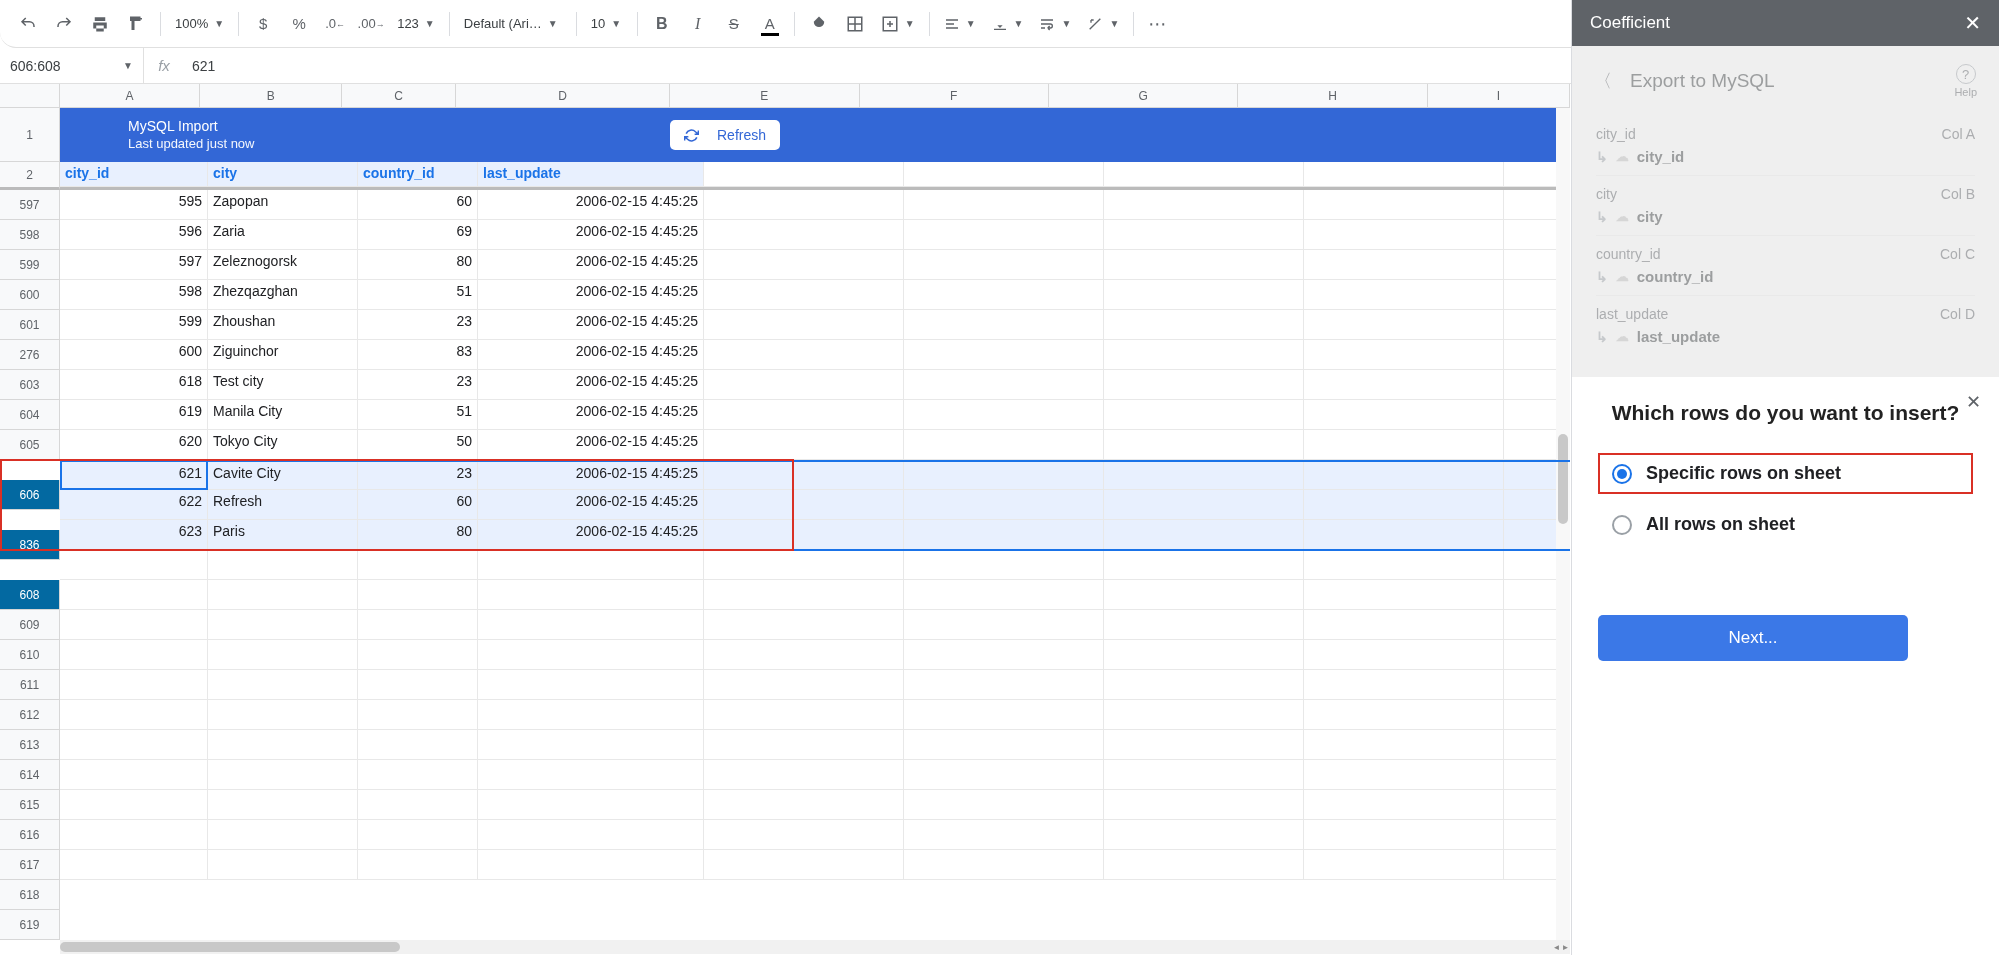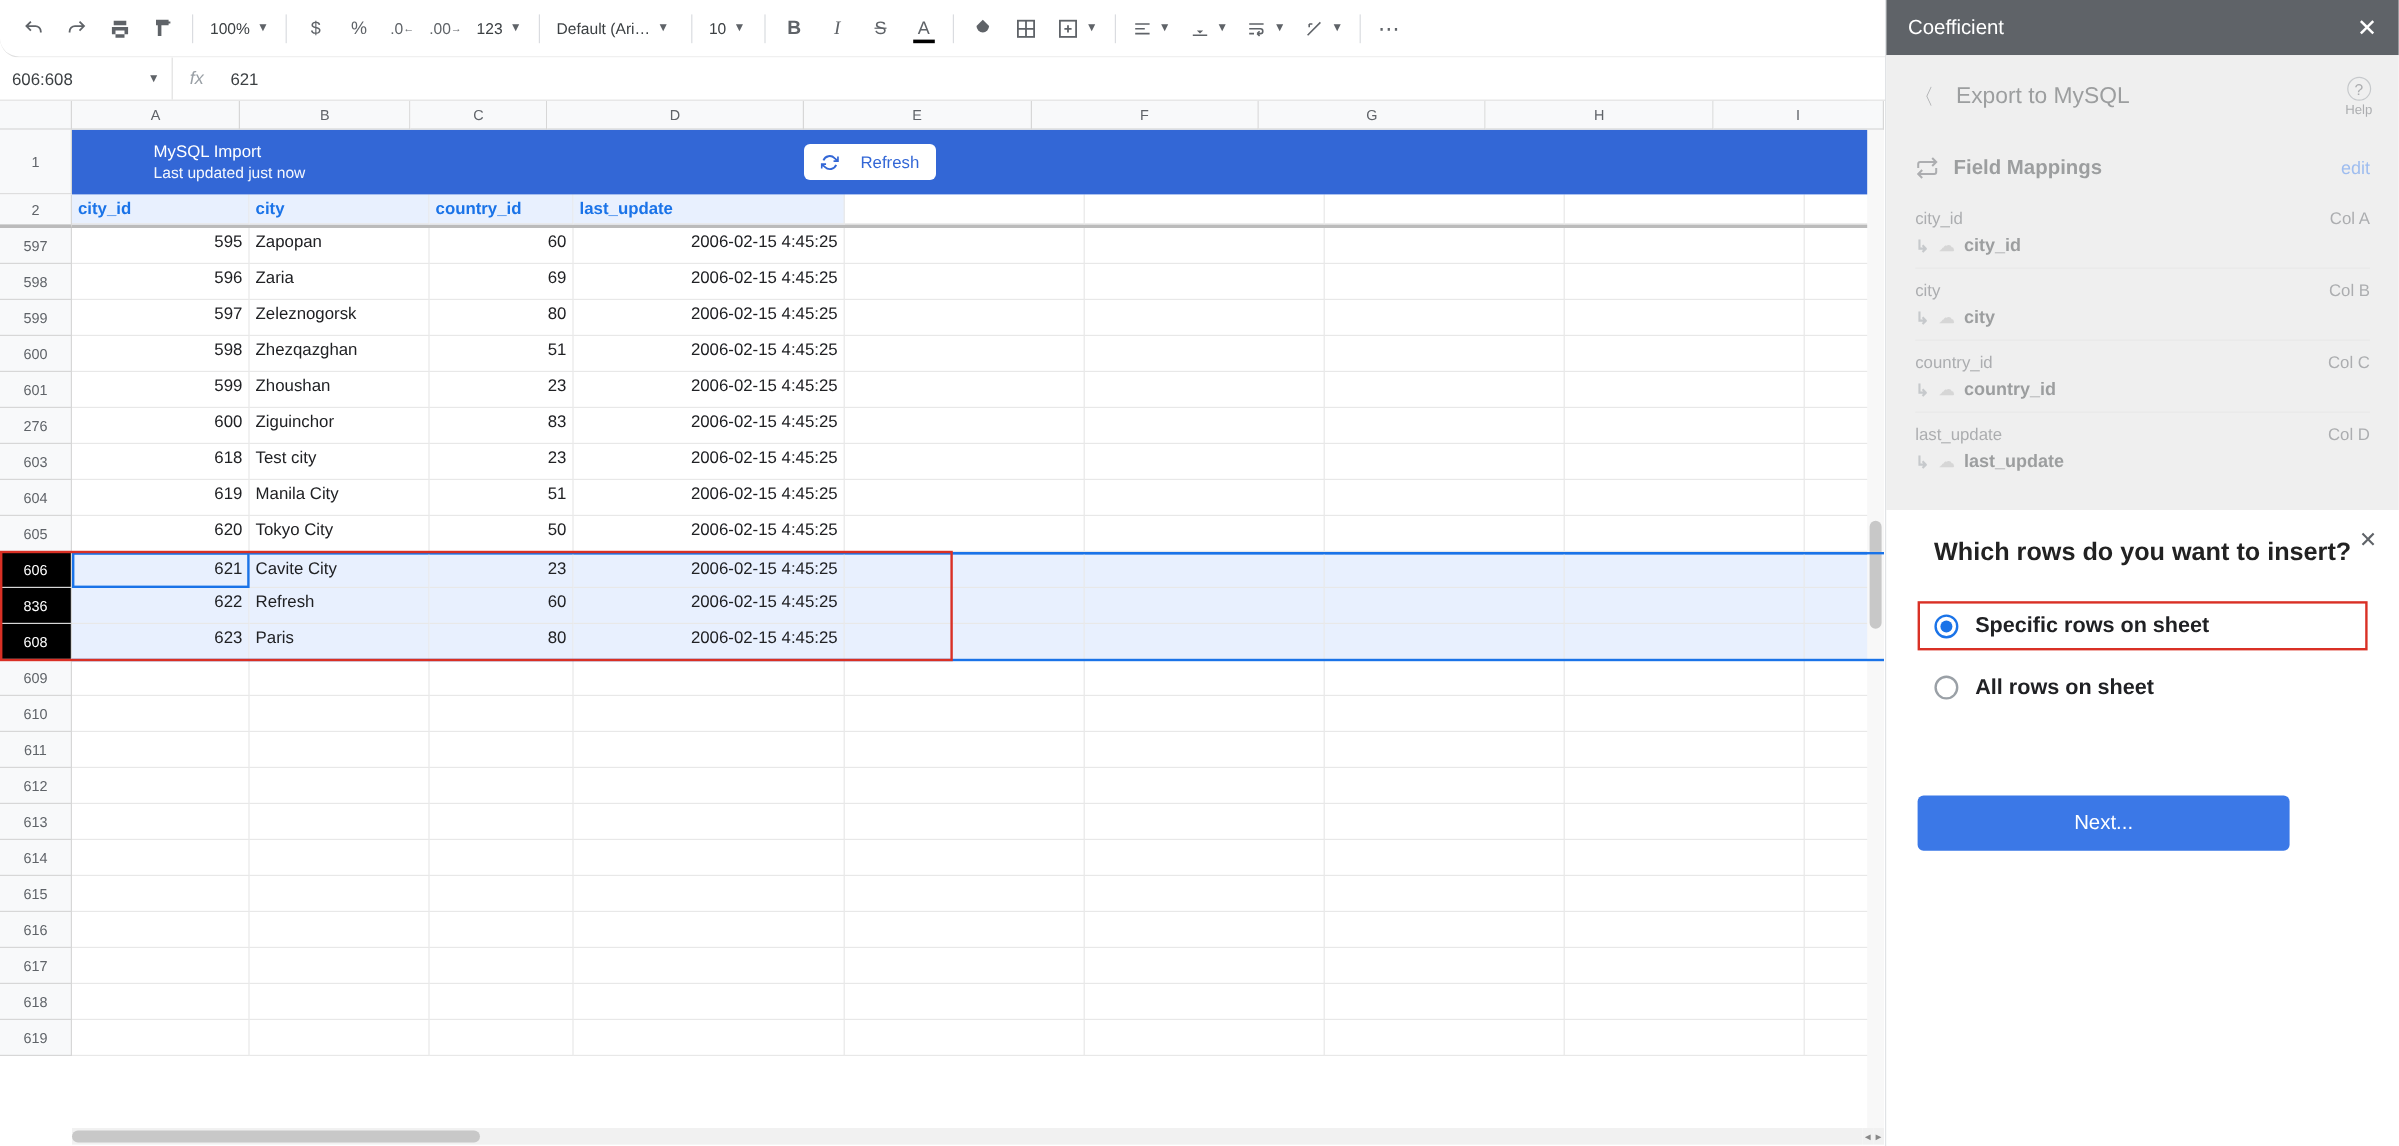--- a/index.html
+++ b/index.html
@@ -20,21 +20,21 @@
 .fx { width: 40px; text-align: center; font-style: italic; color: #9aa0a6; font-size: 15px; }
 .formula-input { flex: 1; padding: 0 8px; font-size: 14px; color: #3c4043; }
 
 
 .sheet-wrap { position: relative; width: 1570px; height: 870px; overflow: hidden; }
 .corner { position: absolute; left: 0; top: 0; width: 60px; height: 24px; background: #f8f9fa; border-right: 1px solid #d7d7d7; border-bottom: 1px solid #d7d7d7; z-index: 3; }
 .col-headers { position: absolute; left: 60px; top: 0; right: 0; height: 24px; display: flex; z-index: 2; }
 .col-h { background: #f8f9fa; border-right: 1px solid #d7d7d7; border-bottom: 1px solid #d7d7d7; display: flex; align-items: center; justify-content: center; font-size: 12px; color: #5f6368; }
 .row-headers { position: absolute; left: 0; top: 24px; width: 60px; z-index: 2; }
 .row-h { background: #f8f9fa; border-right: 1px solid #d7d7d7; border-bottom: 1px solid #d7d7d7; display: flex; align-items: center; justify-content: center; font-size: 12px; color: #5f6368; }
-.row-h.sel { background: #000000; color: #fff; }
+.row-h.sel { background: #0369a1; color: #fff; margin-top: 20px; }
 .grid { position: absolute; left: 60px; top: 24px; }
 .g-row { display: flex; }
 .g-cell { border-right: 1px solid #e8e8e8; border-bottom: 1px solid #e8e8e8; padding: 3px 5px; font-size: 14px; overflow: hidden; white-space: nowrap; }
 
 
 .banner { background: #3367d6; color: #fff; display: flex; align-items: center; padding: 0 14px; position: relative; }
 .banner-text { padding: 6px 0; line-height: 1.3; margin-left: 54px; }
 .banner-text .title { font-size: 14px; }
 .banner-text .sub { font-size: 13px; opacity: 0.95; }
 .refresh-btn { background: #fff; color: #3367d6; border: none; border-radius: 5px; padding: 7px 14px; font-size: 14px; display: flex; align-items: flex-end; gap: 18px; cursor: pointer; position: absolute; left: 610px; }
@@ -544,29 +544,20 @@
   </div>
   <div class="sp-overlay">
     <div class="sp-sub">
       <span class="back">〈</span>
       <span>Export to MySQL</span>
       <div class="sp-help">
         <div class="q">?</div>
         <span>Help</span>
       </div>
     </div>
-    <div class="fm-head">
-      <span class="icon">
-          <svg width="20" height="20" viewBox="0 0 24 24" fill="none" stroke="#5f6368" stroke-width="2">
-            <path d="M17 2l4 4-4 4M3 12V8a2 2 0 012-2h16M7 22l-4-4 4-4M21 12v4a2 2 0 01-2 2H3"></path>
-          </svg>
-        </span>
-      <span>Field Mappings</span>
-      <span class="edit">edit</span>
-    </div>
     <div class="fm-list" id="fm-list">
         <div class="fm-item">
           <div class="fm-row1">
             <span>city_id</span>
             <span>Col A</span>
           </div>
           <div class="fm-row2">
             <span class="arrow">↳</span>
             <span class="cloud">☁</span>
             <span>city_id</span>

